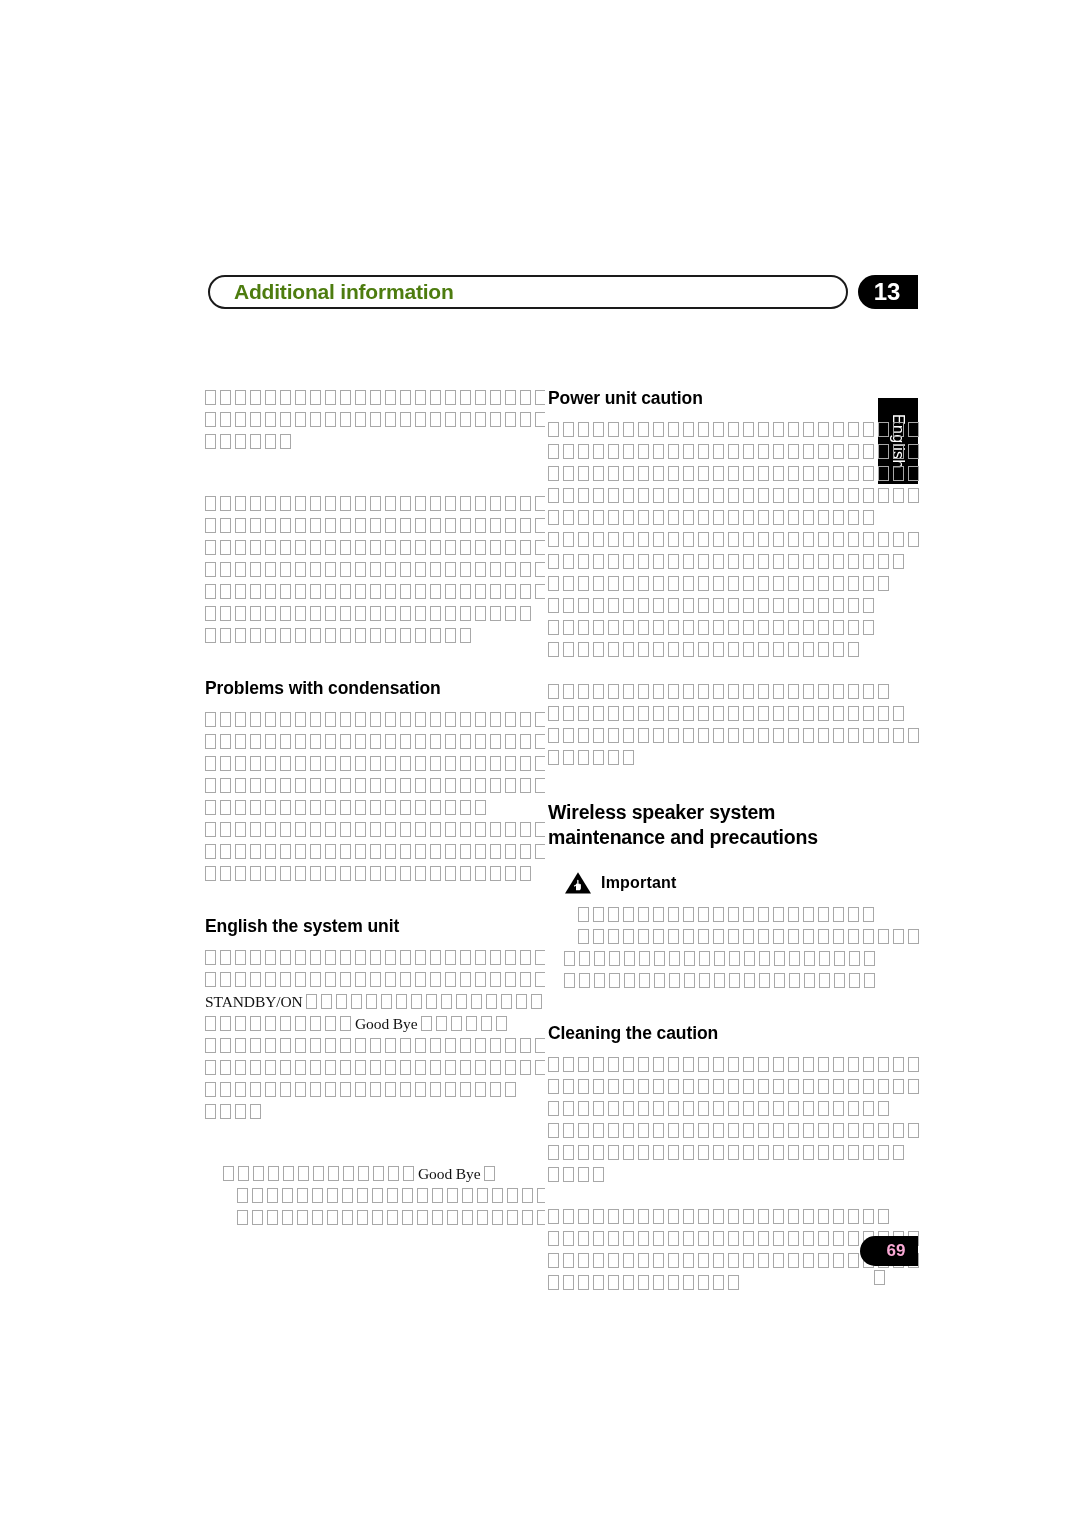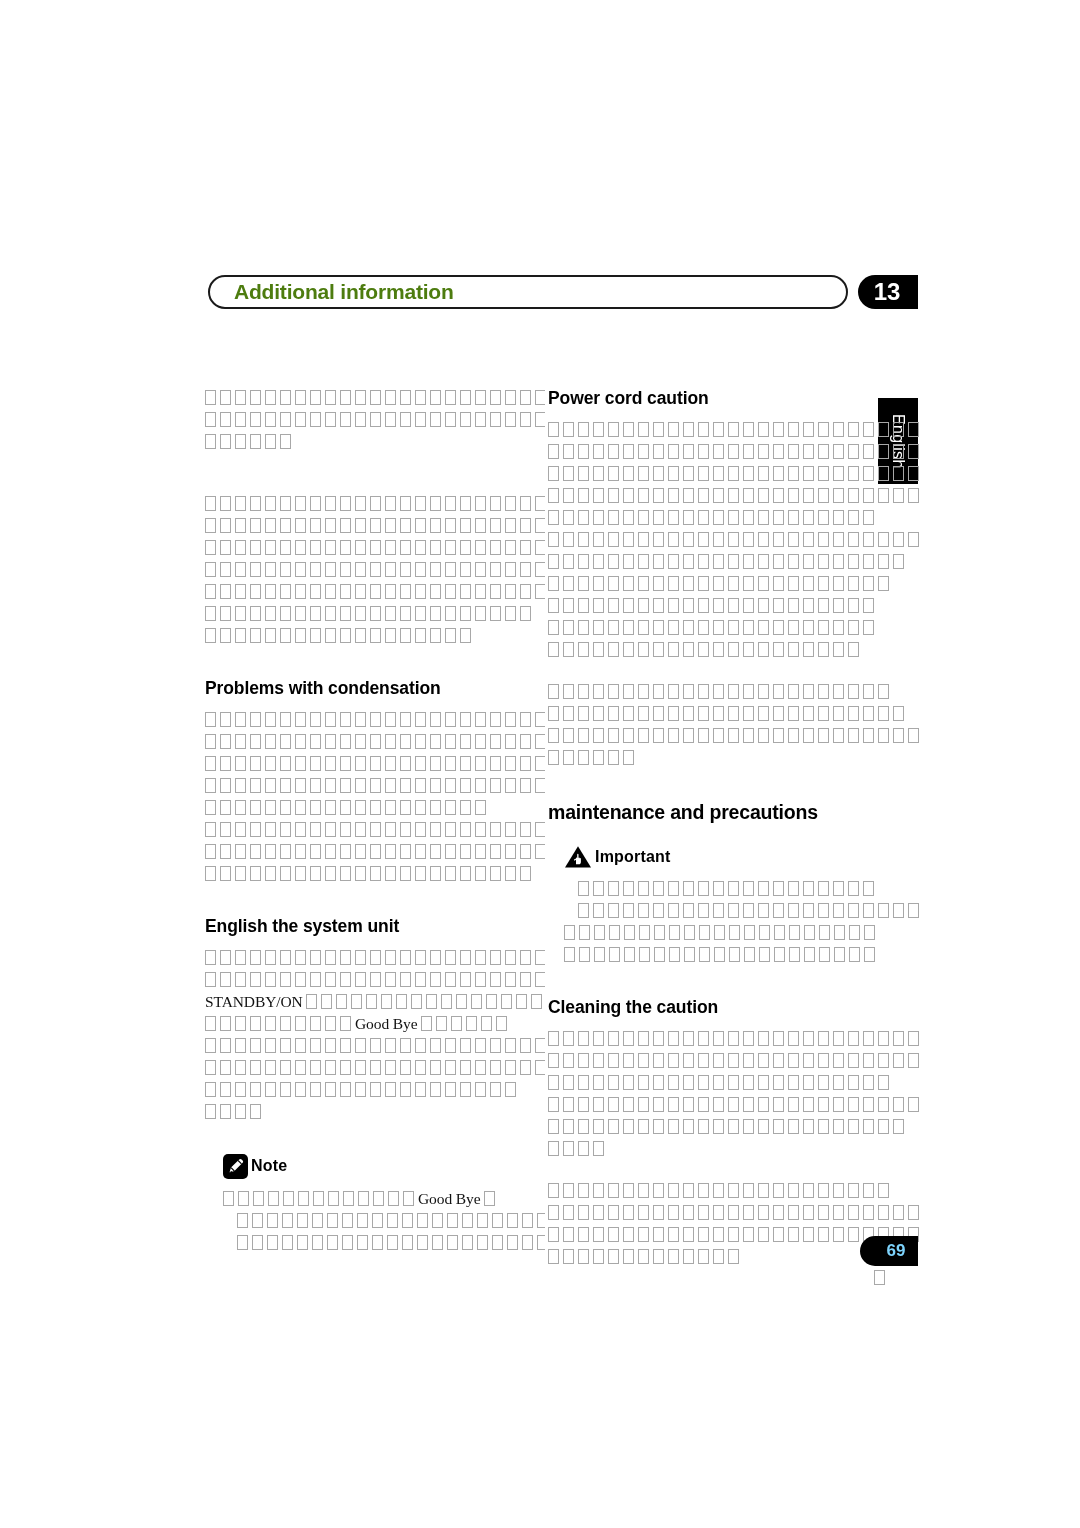--- a/index.html
+++ b/index.html
@@ -135,21 +135,21 @@
     color: #111;
     vertical-align: middle;
     margin-right: 3px;
     letter-spacing: -0.1px;
   }
 
   
   .callout-head {
     display: flex;
     align-items: center;
-    gap: 3px;
+    gap: 9px;
   }
   .callout-label {
     font-size: 16px;
     font-weight: bold;
     letter-spacing: 0.2px;
   }
   .icon-note {
     width: 25px; height: 25px;
     background: #000;
     border-radius: 5px;
@@ -170,21 +170,21 @@
     background: #000;
     border-radius: 15px 0 0 15px;
   }
   #page-number {
     position: absolute;
     left: 0; top: 0;
     width: 100%; height: 100%;
     display: flex;
     align-items: center;
     justify-content: center;
-    color: #7dd3fc;
+    color: #f9a8d4;
     font-size: 17px;
     font-weight: bold;
     padding-right: 2px;
     padding-left: 16px;
   }
   #footer-mark {
     position: absolute;
     left: 874px; top: 1268px;
   }
 
@@ -253,42 +253,33 @@
           <div class="tofu-line"><span class="tofu"></span><span class="tofu"></span><span class="tofu"></span><span class="tofu"></span><span class="tofu"></span><span class="tofu"></span><span class="tofu"></span><span class="tofu"></span><span class="tofu"></span><span class="tofu"></span><span class="latin-run">Good Bye</span><span class="tofu"></span><span class="tofu"></span><span class="tofu"></span><span class="tofu"></span><span class="tofu"></span><span class="tofu"></span></div>
           <div class="tofu-line"><span class="tofu"></span><span class="tofu"></span><span class="tofu"></span><span class="tofu"></span><span class="tofu"></span><span class="tofu"></span><span class="tofu"></span><span class="tofu"></span><span class="tofu"></span><span class="tofu"></span><span class="tofu"></span><span class="tofu"></span><span class="tofu"></span><span class="tofu"></span><span class="tofu"></span><span class="tofu"></span><span class="tofu"></span><span class="tofu"></span><span class="tofu"></span><span class="tofu"></span><span class="tofu"></span><span class="tofu"></span><span class="tofu"></span></div>
           <div class="tofu-line"><span class="tofu"></span><span class="tofu"></span><span class="tofu"></span><span class="tofu"></span><span class="tofu"></span><span class="tofu"></span><span class="tofu"></span><span class="tofu"></span><span class="tofu"></span><span class="tofu"></span><span class="tofu"></span><span class="tofu"></span><span class="tofu"></span><span class="tofu"></span><span class="tofu"></span><span class="tofu"></span><span class="tofu"></span><span class="tofu"></span><span class="tofu"></span><span class="tofu"></span><span class="tofu"></span><span class="tofu"></span><span class="tofu"></span></div>
           <div class="tofu-line"><span class="tofu"></span><span class="tofu"></span><span class="tofu"></span><span class="tofu"></span><span class="tofu"></span><span class="tofu"></span><span class="tofu"></span><span class="tofu"></span><span class="tofu"></span><span class="tofu"></span><span class="tofu"></span><span class="tofu"></span><span class="tofu"></span><span class="tofu"></span><span class="tofu"></span><span class="tofu"></span><span class="tofu"></span><span class="tofu"></span><span class="tofu"></span><span class="tofu"></span><span class="tofu"></span></div>
           <div class="tofu-line"><span class="tofu"></span><span class="tofu"></span><span class="tofu"></span><span class="tofu"></span></div>
         </div>
       </div>
     <div id="left-note">
         <div class="spacer-lg"></div>
         <div style="padding-left: 18px;">
-          <div class="callout-head">
-            <span class="icon-note"><svg width="25" height="25" viewBox="0 0 25 25">
-                <path d="M6.5 18.5 L8 13.6 L16.2 5.4 C16.9 4.7 17.9 4.7 18.6 5.4 L19.6 6.4 C20.3 7.1 20.3 8.1 19.6 8.8 L11.4 17 Z" fill="#fff"></path>
-                <path d="M8 13.6 L11.4 17" stroke="#000" stroke-width="1.1" fill="none"></path>
-                <path d="M15.1 6.5 L18.5 9.9" stroke="#000" stroke-width="1.1" fill="none"></path>
-                <path d="M6.5 18.5 L9.2 17.4" stroke="#000" stroke-width="0.9" fill="none"></path>
-              </svg></span>
-            <span class="callout-label">Note</span>
-          </div>
           <div class="spacer-sm"></div>
           <div>
             <div class="tofu-line"><span class="tofu"></span><span class="tofu"></span><span class="tofu"></span><span class="tofu"></span><span class="tofu"></span><span class="tofu"></span><span class="tofu"></span><span class="tofu"></span><span class="tofu"></span><span class="tofu"></span><span class="tofu"></span><span class="tofu"></span><span class="tofu"></span><span class="latin-run">Good Bye</span><span class="tofu"></span></div>
             <div class="tofu-line" style="padding-left: 14px;"><span class="tofu"></span><span class="tofu"></span><span class="tofu"></span><span class="tofu"></span><span class="tofu"></span><span class="tofu"></span><span class="tofu"></span><span class="tofu"></span><span class="tofu"></span><span class="tofu"></span><span class="tofu"></span><span class="tofu"></span><span class="tofu"></span><span class="tofu"></span><span class="tofu"></span><span class="tofu"></span><span class="tofu"></span><span class="tofu"></span><span class="tofu"></span><span class="tofu"></span><span class="tofu"></span></div>
             <div class="tofu-line" style="padding-left: 14px;"><span class="tofu"></span><span class="tofu"></span><span class="tofu"></span><span class="tofu"></span><span class="tofu"></span><span class="tofu"></span><span class="tofu"></span><span class="tofu"></span><span class="tofu"></span><span class="tofu"></span><span class="tofu"></span><span class="tofu"></span><span class="tofu"></span><span class="tofu"></span><span class="tofu"></span><span class="tofu"></span><span class="tofu"></span><span class="tofu"></span><span class="tofu"></span><span class="tofu"></span><span class="tofu"></span></div>
           </div>
         </div>
       </div>
   </div>
 
   <div class="column" id="column-right">
     <div id="right-sections">
-        <div class="section-heading">Power cord caution</div>
+        <div class="section-heading">Power unit caution</div>
         <div class="spacer-sm"></div>
         <div>
           <div class="tofu-line"><span class="tofu"></span><span class="tofu"></span><span class="tofu"></span><span class="tofu"></span><span class="tofu"></span><span class="tofu"></span><span class="tofu"></span><span class="tofu"></span><span class="tofu"></span><span class="tofu"></span><span class="tofu"></span><span class="tofu"></span><span class="tofu"></span><span class="tofu"></span><span class="tofu"></span><span class="tofu"></span><span class="tofu"></span><span class="tofu"></span><span class="tofu"></span><span class="tofu"></span><span class="tofu"></span><span class="tofu"></span><span class="tofu"></span><span class="tofu"></span><span class="tofu"></span></div>
           <div class="tofu-line"><span class="tofu"></span><span class="tofu"></span><span class="tofu"></span><span class="tofu"></span><span class="tofu"></span><span class="tofu"></span><span class="tofu"></span><span class="tofu"></span><span class="tofu"></span><span class="tofu"></span><span class="tofu"></span><span class="tofu"></span><span class="tofu"></span><span class="tofu"></span><span class="tofu"></span><span class="tofu"></span><span class="tofu"></span><span class="tofu"></span><span class="tofu"></span><span class="tofu"></span><span class="tofu"></span><span class="tofu"></span><span class="tofu"></span><span class="tofu"></span><span class="tofu"></span></div>
           <div class="tofu-line"><span class="tofu"></span><span class="tofu"></span><span class="tofu"></span><span class="tofu"></span><span class="tofu"></span><span class="tofu"></span><span class="tofu"></span><span class="tofu"></span><span class="tofu"></span><span class="tofu"></span><span class="tofu"></span><span class="tofu"></span><span class="tofu"></span><span class="tofu"></span><span class="tofu"></span><span class="tofu"></span><span class="tofu"></span><span class="tofu"></span><span class="tofu"></span><span class="tofu"></span><span class="tofu"></span><span class="tofu"></span><span class="tofu"></span><span class="tofu"></span><span class="tofu"></span></div>
           <div class="tofu-line"><span class="tofu"></span><span class="tofu"></span><span class="tofu"></span><span class="tofu"></span><span class="tofu"></span><span class="tofu"></span><span class="tofu"></span><span class="tofu"></span><span class="tofu"></span><span class="tofu"></span><span class="tofu"></span><span class="tofu"></span><span class="tofu"></span><span class="tofu"></span><span class="tofu"></span><span class="tofu"></span><span class="tofu"></span><span class="tofu"></span><span class="tofu"></span><span class="tofu"></span><span class="tofu"></span><span class="tofu"></span><span class="tofu"></span><span class="tofu"></span><span class="tofu"></span></div>
           <div class="tofu-line"><span class="tofu"></span><span class="tofu"></span><span class="tofu"></span><span class="tofu"></span><span class="tofu"></span><span class="tofu"></span><span class="tofu"></span><span class="tofu"></span><span class="tofu"></span><span class="tofu"></span><span class="tofu"></span><span class="tofu"></span><span class="tofu"></span><span class="tofu"></span><span class="tofu"></span><span class="tofu"></span><span class="tofu"></span><span class="tofu"></span><span class="tofu"></span><span class="tofu"></span><span class="tofu"></span><span class="tofu"></span></div>
           <div class="tofu-line"><span class="tofu"></span><span class="tofu"></span><span class="tofu"></span><span class="tofu"></span><span class="tofu"></span><span class="tofu"></span><span class="tofu"></span><span class="tofu"></span><span class="tofu"></span><span class="tofu"></span><span class="tofu"></span><span class="tofu"></span><span class="tofu"></span><span class="tofu"></span><span class="tofu"></span><span class="tofu"></span><span class="tofu"></span><span class="tofu"></span><span class="tofu"></span><span class="tofu"></span><span class="tofu"></span><span class="tofu"></span><span class="tofu"></span><span class="tofu"></span><span class="tofu"></span></div>
           <div class="tofu-line"><span class="tofu"></span><span class="tofu"></span><span class="tofu"></span><span class="tofu"></span><span class="tofu"></span><span class="tofu"></span><span class="tofu"></span><span class="tofu"></span><span class="tofu"></span><span class="tofu"></span><span class="tofu"></span><span class="tofu"></span><span class="tofu"></span><span class="tofu"></span><span class="tofu"></span><span class="tofu"></span><span class="tofu"></span><span class="tofu"></span><span class="tofu"></span><span class="tofu"></span><span class="tofu"></span><span class="tofu"></span><span class="tofu"></span><span class="tofu"></span></div>
           <div class="tofu-line"><span class="tofu"></span><span class="tofu"></span><span class="tofu"></span><span class="tofu"></span><span class="tofu"></span><span class="tofu"></span><span class="tofu"></span><span class="tofu"></span><span class="tofu"></span><span class="tofu"></span><span class="tofu"></span><span class="tofu"></span><span class="tofu"></span><span class="tofu"></span><span class="tofu"></span><span class="tofu"></span><span class="tofu"></span><span class="tofu"></span><span class="tofu"></span><span class="tofu"></span><span class="tofu"></span><span class="tofu"></span><span class="tofu"></span></div>
@@ -298,20 +289,21 @@
         </div>
         <div class="spacer-md"></div>
         <div>
           <div class="tofu-line"><span class="tofu"></span><span class="tofu"></span><span class="tofu"></span><span class="tofu"></span><span class="tofu"></span><span class="tofu"></span><span class="tofu"></span><span class="tofu"></span><span class="tofu"></span><span class="tofu"></span><span class="tofu"></span><span class="tofu"></span><span class="tofu"></span><span class="tofu"></span><span class="tofu"></span><span class="tofu"></span><span class="tofu"></span><span class="tofu"></span><span class="tofu"></span><span class="tofu"></span><span class="tofu"></span><span class="tofu"></span><span class="tofu"></span></div>
           <div class="tofu-line"><span class="tofu"></span><span class="tofu"></span><span class="tofu"></span><span class="tofu"></span><span class="tofu"></span><span class="tofu"></span><span class="tofu"></span><span class="tofu"></span><span class="tofu"></span><span class="tofu"></span><span class="tofu"></span><span class="tofu"></span><span class="tofu"></span><span class="tofu"></span><span class="tofu"></span><span class="tofu"></span><span class="tofu"></span><span class="tofu"></span><span class="tofu"></span><span class="tofu"></span><span class="tofu"></span><span class="tofu"></span><span class="tofu"></span><span class="tofu"></span></div>
           <div class="tofu-line"><span class="tofu"></span><span class="tofu"></span><span class="tofu"></span><span class="tofu"></span><span class="tofu"></span><span class="tofu"></span><span class="tofu"></span><span class="tofu"></span><span class="tofu"></span><span class="tofu"></span><span class="tofu"></span><span class="tofu"></span><span class="tofu"></span><span class="tofu"></span><span class="tofu"></span><span class="tofu"></span><span class="tofu"></span><span class="tofu"></span><span class="tofu"></span><span class="tofu"></span><span class="tofu"></span><span class="tofu"></span><span class="tofu"></span><span class="tofu"></span><span class="tofu"></span></div>
           <div class="tofu-line"><span class="tofu"></span><span class="tofu"></span><span class="tofu"></span><span class="tofu"></span><span class="tofu"></span><span class="tofu"></span></div>
         </div>
         <div class="spacer-lg"></div>
         <div class="h-major">
+          <div>Wireless speaker system</div>
           <div>maintenance and precautions</div>
         </div>
         <div class="spacer-md"></div>
         <div style="padding-left: 16px;">
           <div class="callout-head">
             <span class="icon-important"><svg width="28" height="24" viewBox="0 0 28 24">
                 <path d="M14 1.2 L27 22.6 L1 22.6 Z" fill="#000"></path>
                 <path d="M12.0 19.3 L12.0 13.0 C12.0 12.2 13.2 12.2 13.2 13.0 L13.2 9.4 C13.2 8.5 14.5 8.5 14.5 9.4 L14.5 13.0 C14.5 12.3 15.7 12.3 15.7 13.1 L15.7 13.6 C15.7 12.9 16.9 12.9 16.9 13.7 L16.9 17.0 C16.9 18.6 16.0 19.3 14.9 19.3 Z" fill="#fff"></path>
                 <path d="M10.2 15.3 L11.9 14.0" stroke="#fff" stroke-width="1.1" fill="none"></path>
               </svg></span>

